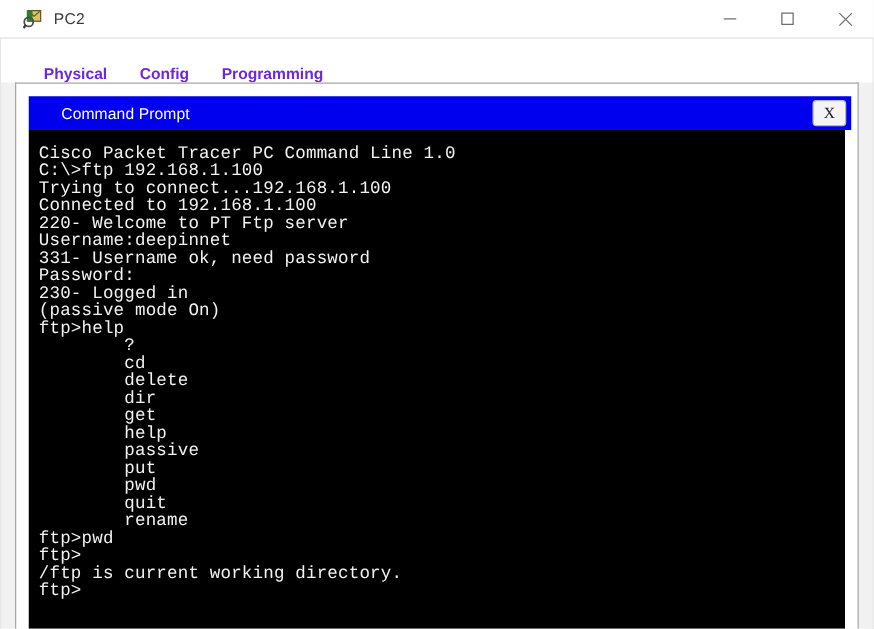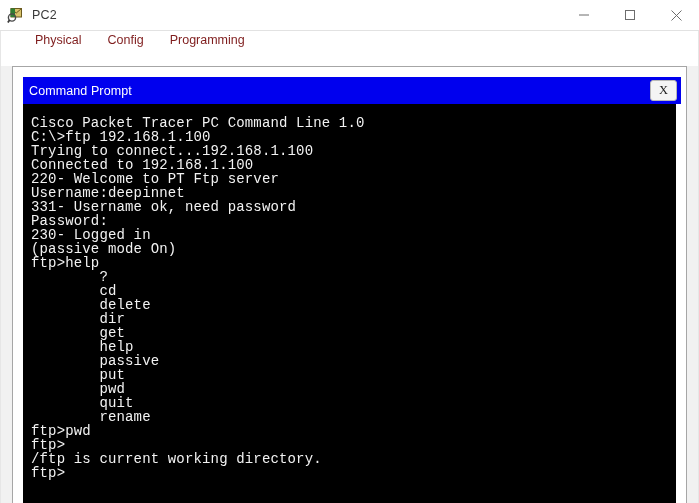--- a/index.html
+++ b/index.html
@@ -24,21 +24,21 @@
     position: absolute;
     left: 0; top: 0;
     width: 699px; height: 30px;
     background: #ffffff;
     display: flex;
     align-items: center;
   }
   .title-left {
     display: flex;
     align-items: center;
-    padding-left: 7px;
+    padding-left: 18px;
     gap: 8px;
     flex: 1 1 auto;
     min-width: 0;
   }
   .app-icon {
     width: 17px; height: 17px;
     position: relative;
     flex: 0 0 auto;
   }
   .app-icon svg { display: block; }
@@ -98,25 +98,26 @@
     background: #ffffff;
     display: flex;
     align-items: flex-end;
     padding-left: 21px;
   }
   .tab {
     position: relative;
     height: 33px;
     padding: 0 13px;
     display: flex;
-    align-items: flex-start;
-    font-size: 12.5px;
-    color: #7f1d1d;
+    align-items: flex-end;
+    font-size: 12.5px;
+    color: #6d28d9;
     white-space: nowrap;
     cursor: default;
+    font-weight: bold;
   }
   .tab .tab-underline {
     position: absolute;
     left: 4px; right: 4px;
     bottom: 1px;
     height: 3px;
     background: transparent;
     border-radius: 1px;
   }
   .tab.active .tab-underline {
@@ -249,21 +250,21 @@
       </div>
       <div class="tab">
         <span>Programming</span>
         <span class="tab-underline"></span>
       </div>
     </div>
 
     <div class="content-panel">
 
       <div class="cmd-window">
-        <div class="cmd-titlebar" style="background: rgb(0, 0, 238);">
+        <div class="cmd-titlebar" style="background: rgb(0, 0, 238); padding-left: 20px;">
           <span class="cmd-title-text">Command Prompt</span>
           <div class="cmd-close-btn">X</div>
         </div>
         <div class="cmd-body" style="background: rgb(0, 0, 0);">
           <div class="term" id="term" style="color: rgb(242, 242, 242);"><div class="line">Cisco Packet Tracer PC Command Line 1.0</div><div class="line">C:\&gt;ftp 192.168.1.100</div><div class="line">Trying to connect...192.168.1.100</div><div class="line">Connected to 192.168.1.100</div><div class="line">220- Welcome to PT Ftp server</div><div class="line">Username:deepinnet</div><div class="line">331- Username ok, need password</div><div class="line">Password:</div><div class="line">230- Logged in</div><div class="line">(passive mode On)</div><div class="line">ftp&gt;help</div><div class="line">        ?</div><div class="line">        cd</div><div class="line">        delete</div><div class="line">        dir</div><div class="line">        get</div><div class="line">        help</div><div class="line">        passive</div><div class="line">        put</div><div class="line">        pwd</div><div class="line">        quit</div><div class="line">        rename</div><div class="line">ftp&gt;pwd</div><div class="line">ftp&gt;</div><div class="line">/ftp is current working directory.</div><div class="line">ftp&gt;</div></div>
         </div>
       </div>
 
     </div>
   </div>

